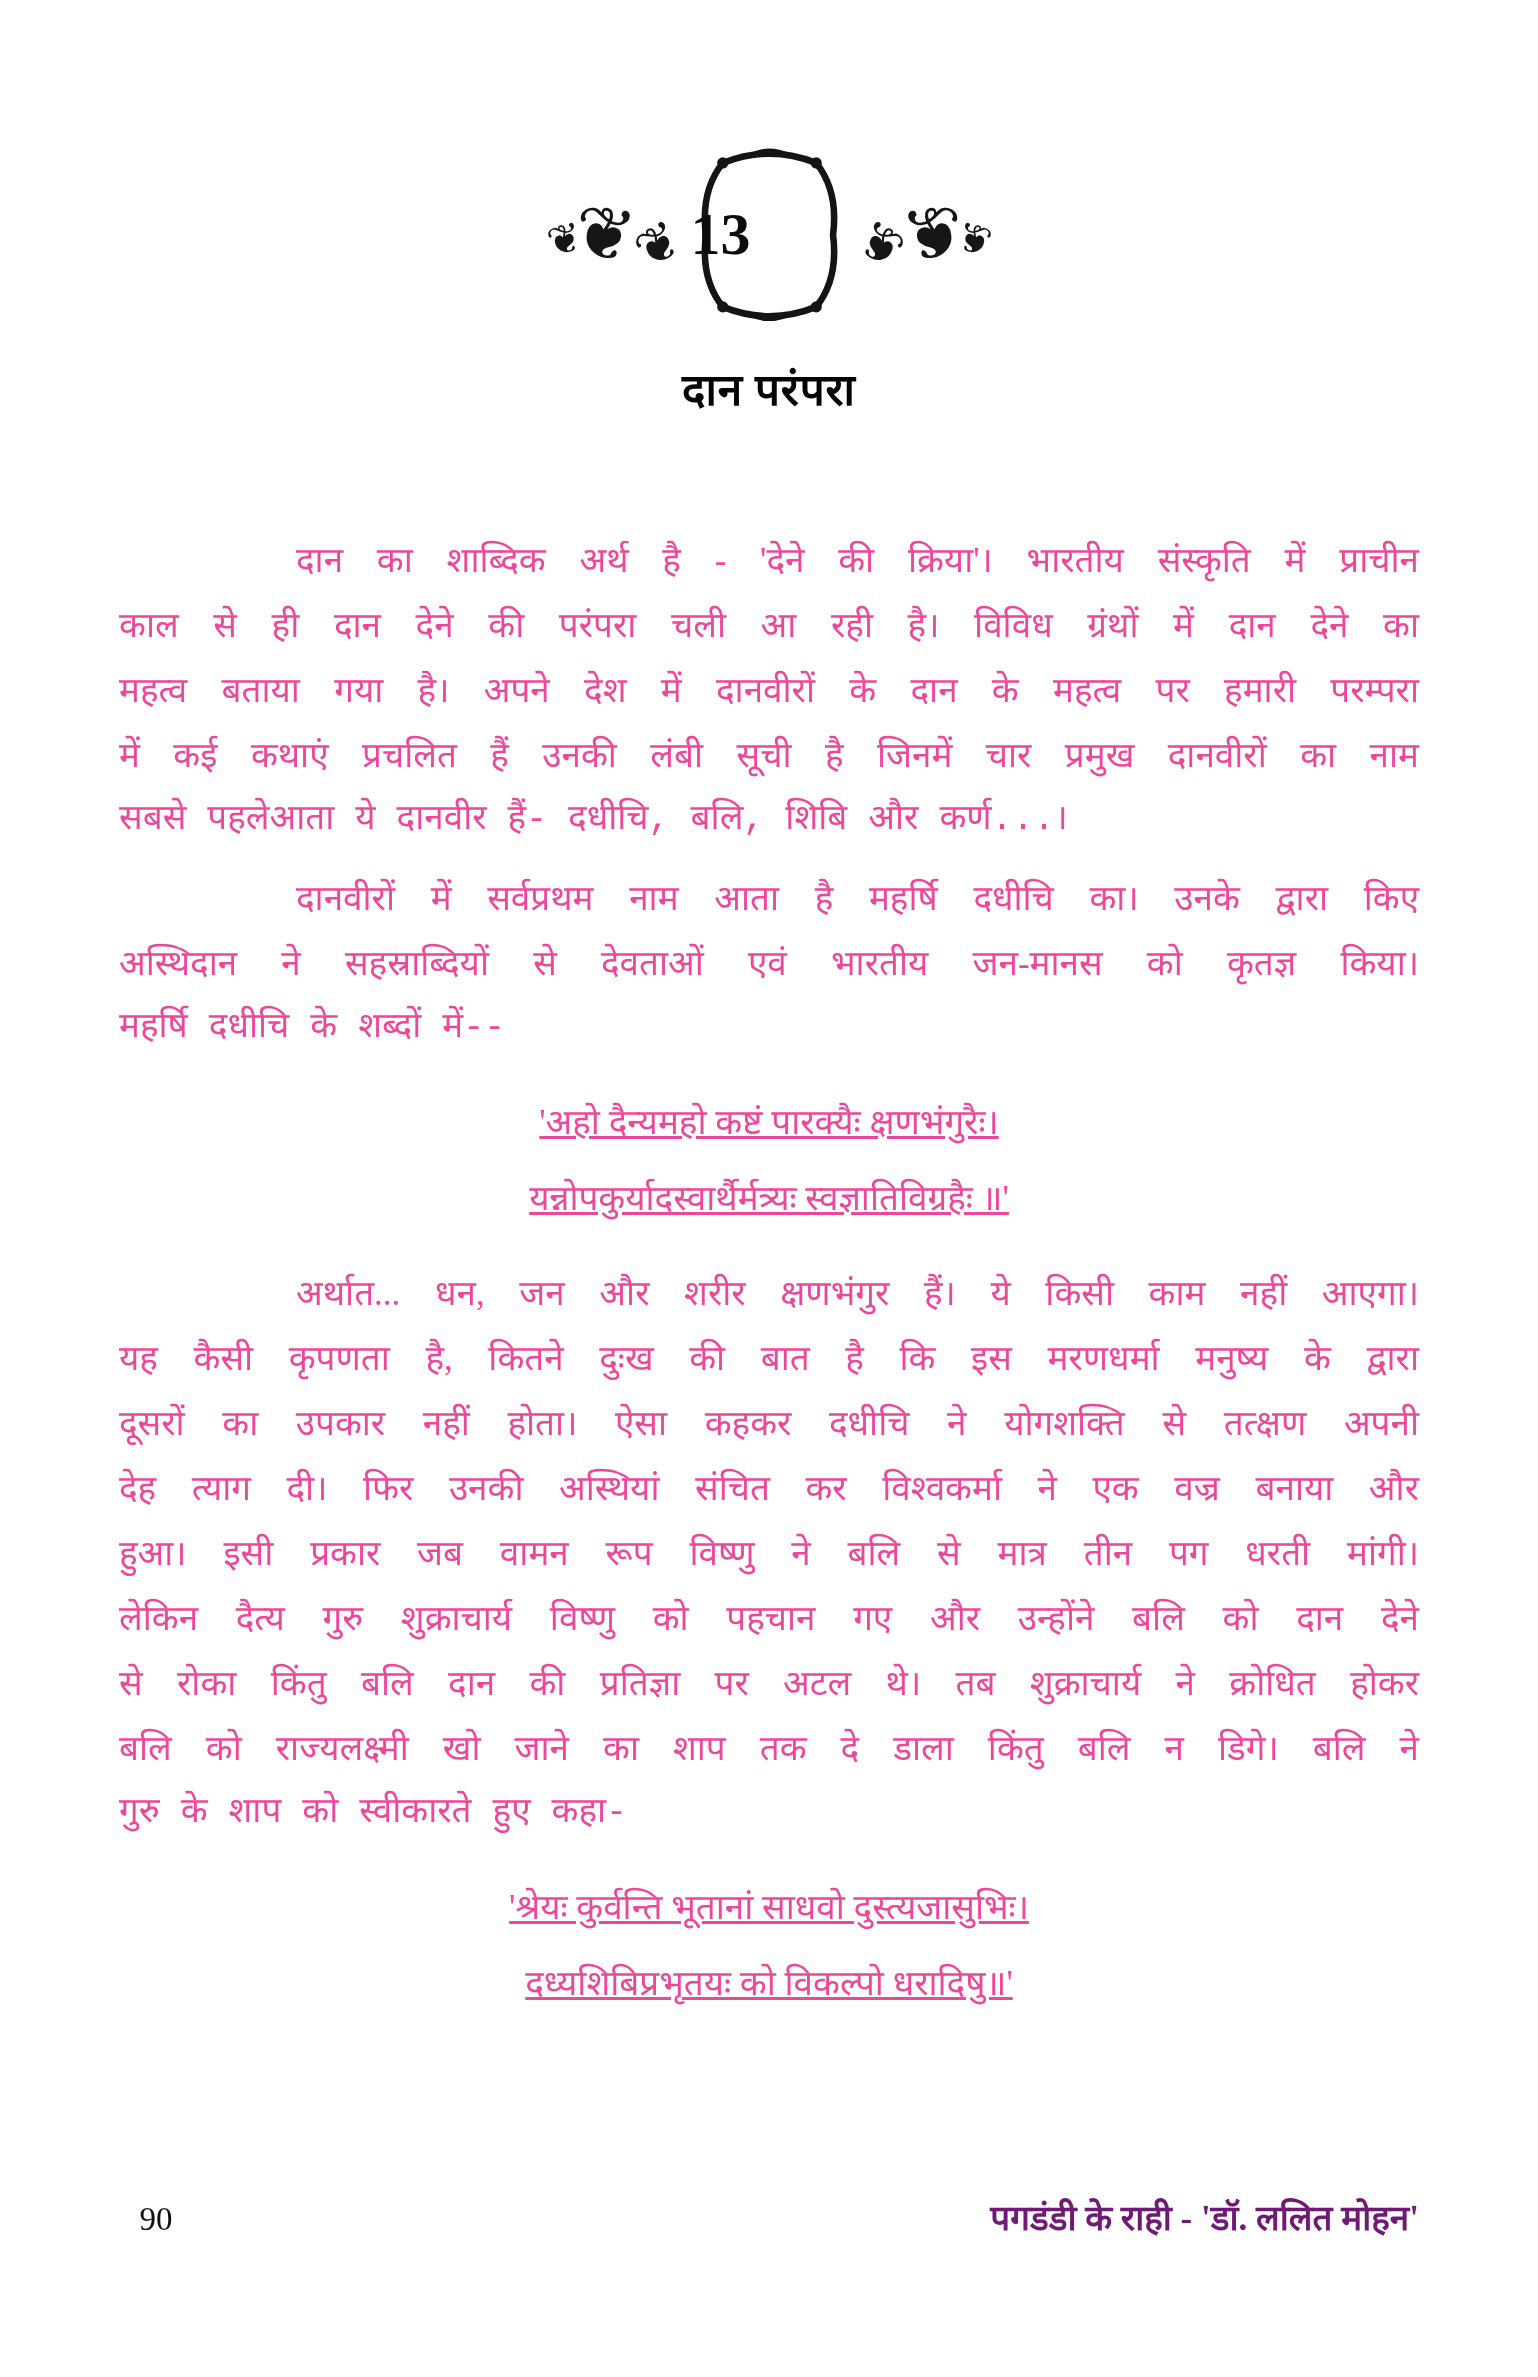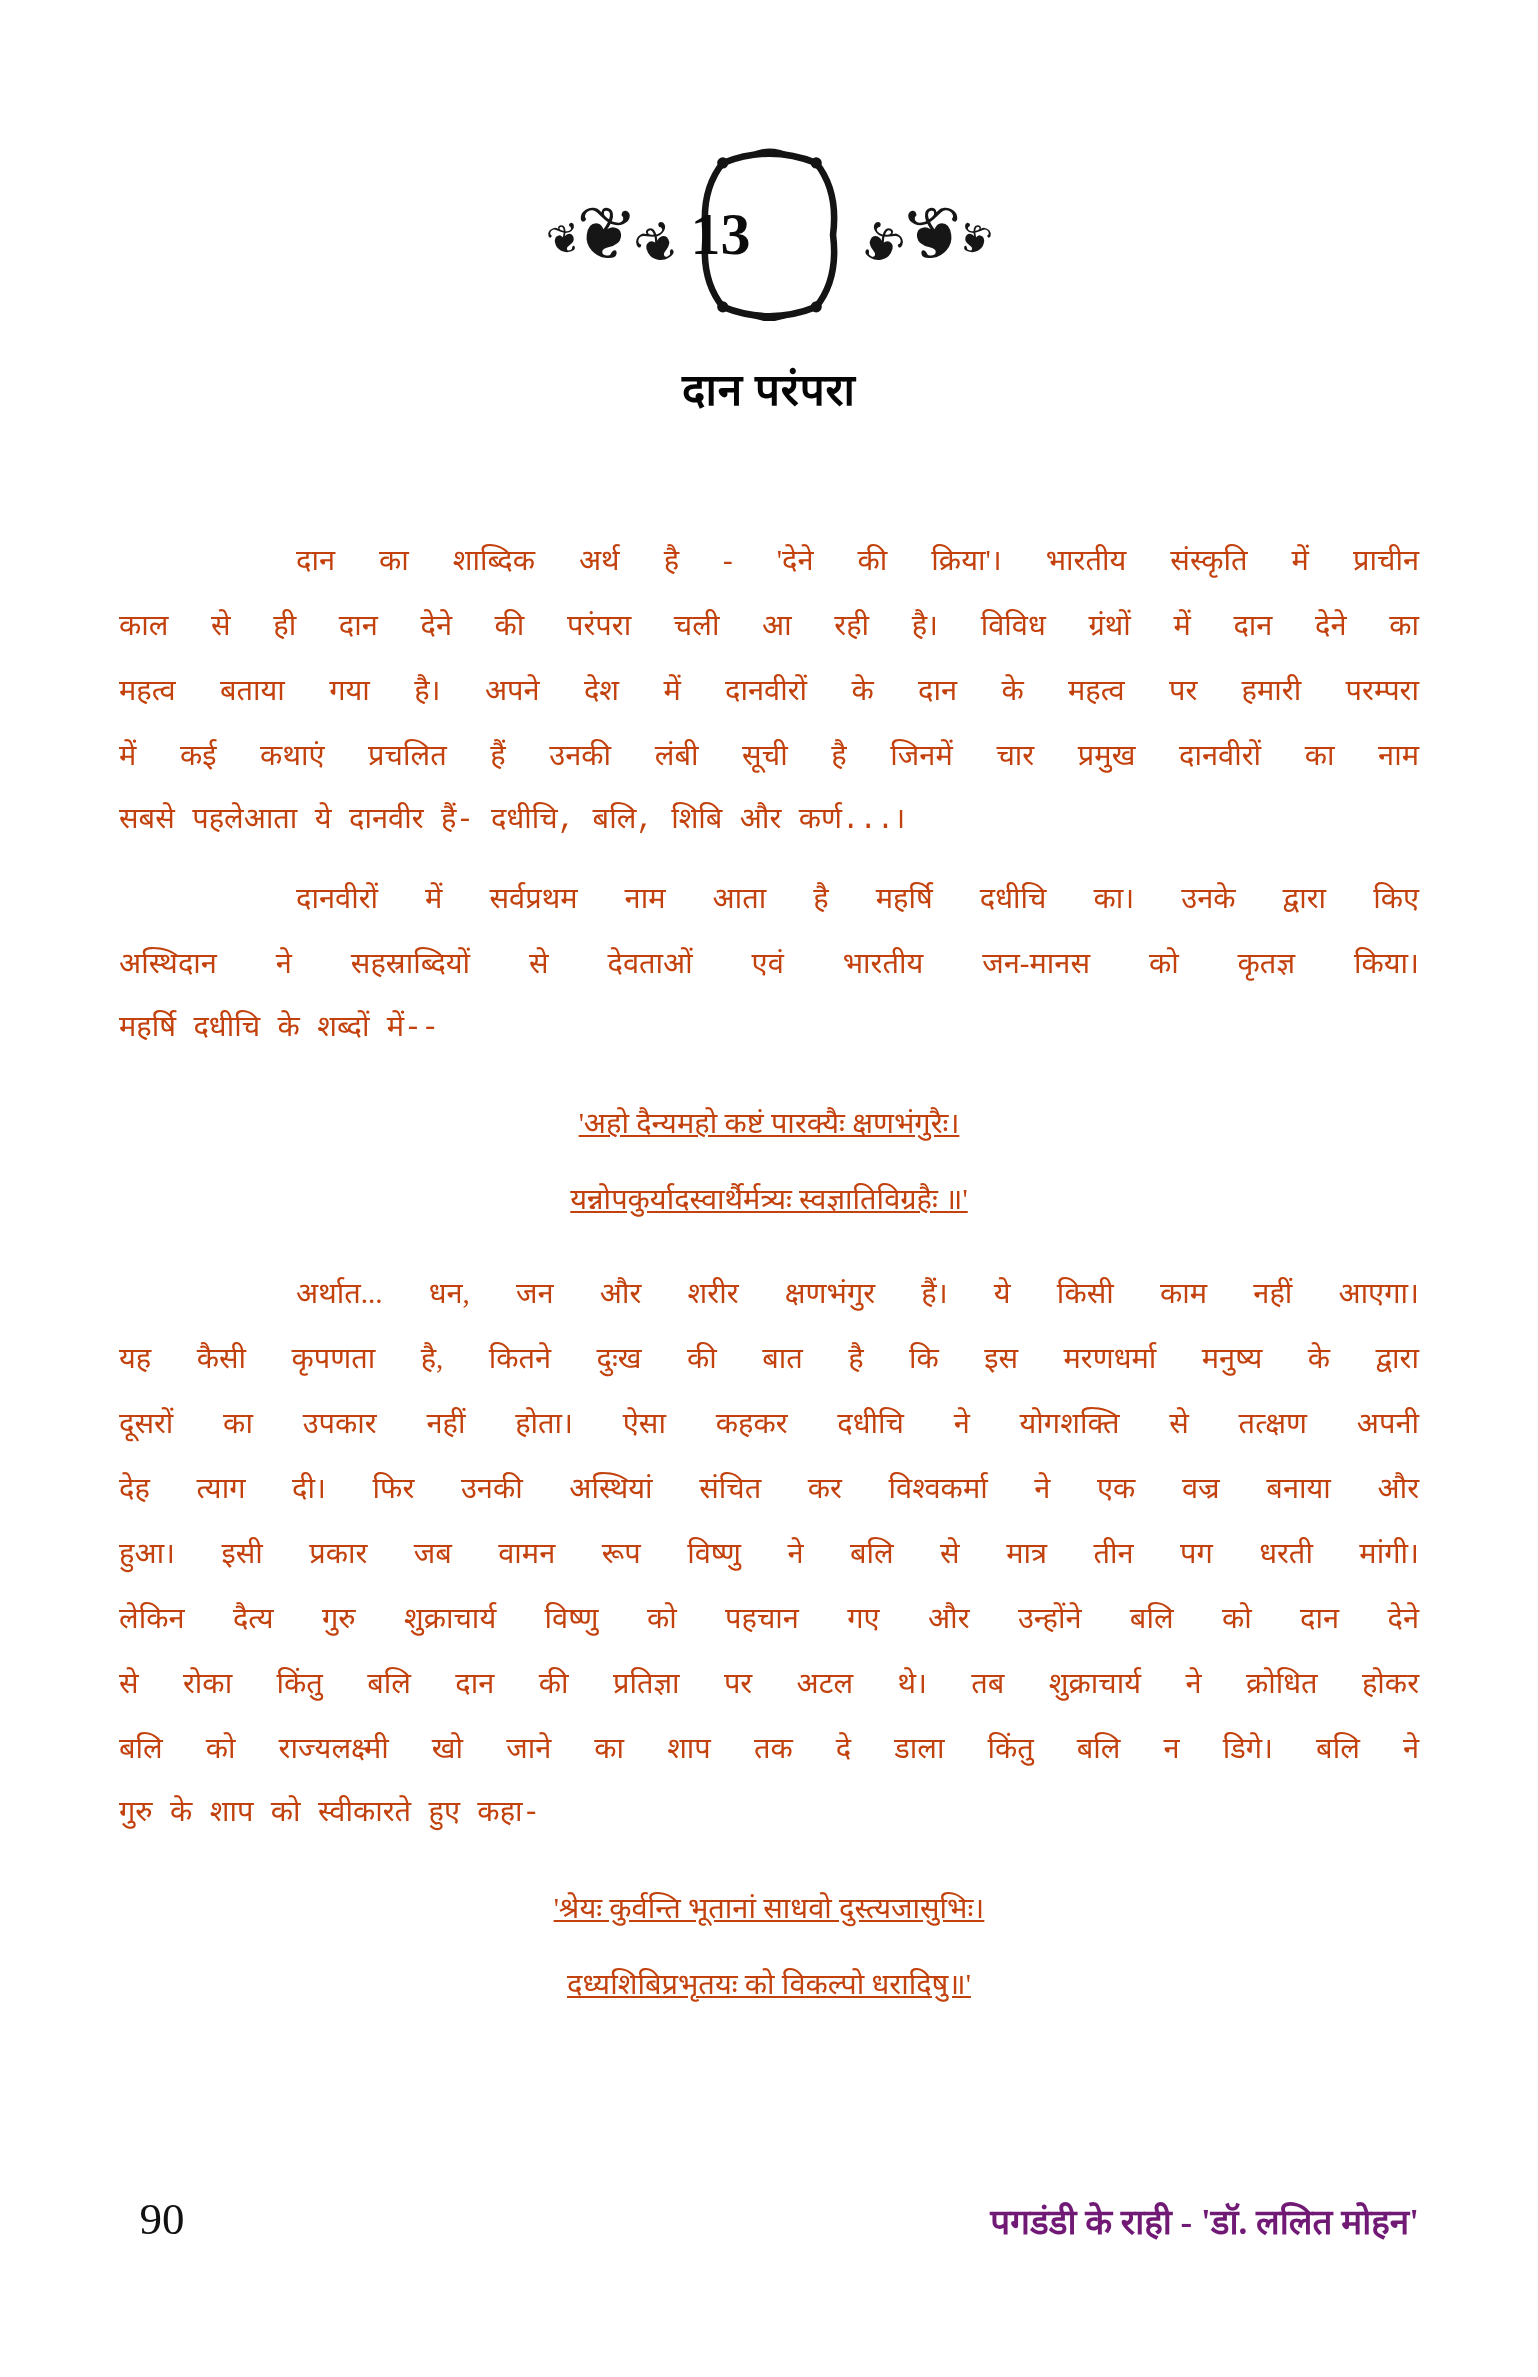--- a/index.html
+++ b/index.html
@@ -49,22 +49,22 @@
     font-size:44px;
     font-weight:700;
     letter-spacing:0.9px;
     color:#050505;
   }
 
   
   .content {
     margin-top:110px;
     padding:0 119px;
-    font-size:29px;
-    color:#c2410c;
+    font-size:35px;
+    color:#ec4899;
   }
   .block.body { margin-bottom:13px; }
   .body-line {
     line-height:65px;
     text-align:justify;
     text-align-last:justify;
     white-space:normal;
   }
   .body-line.indent { text-indent:177px; }
   .body-line.no-justify { text-align-last:left;font-family:Liberation Mono, monospace; }
@@ -74,21 +74,21 @@
     text-align:center;
   }
 
   
   .footer {
     position:absolute;
     left:119px; right:119px; top:2193px;
     display:flex; justify-content:space-between; align-items:baseline;
   }
   .page-number {
-    font-size:45px;
+    font-size:33px;
     padding-left:20.5px;
     color:#111;
   }
   .running-title {
     font-size:35px;
     font-weight:700;
     color:#701a75;
   }
 </style>
 </head>

